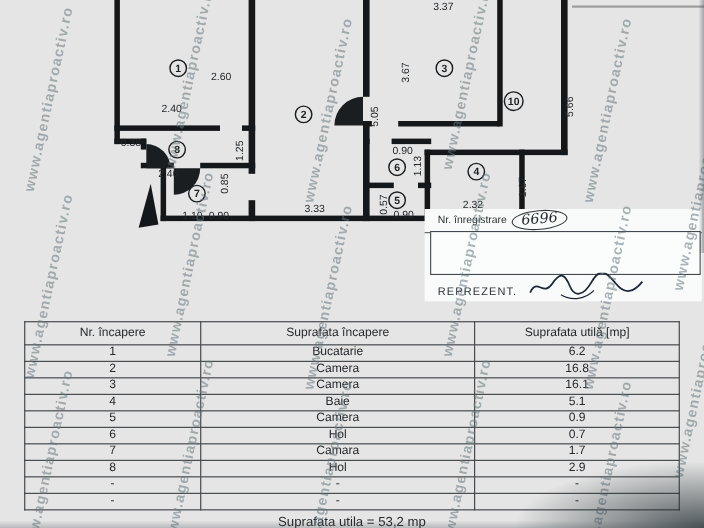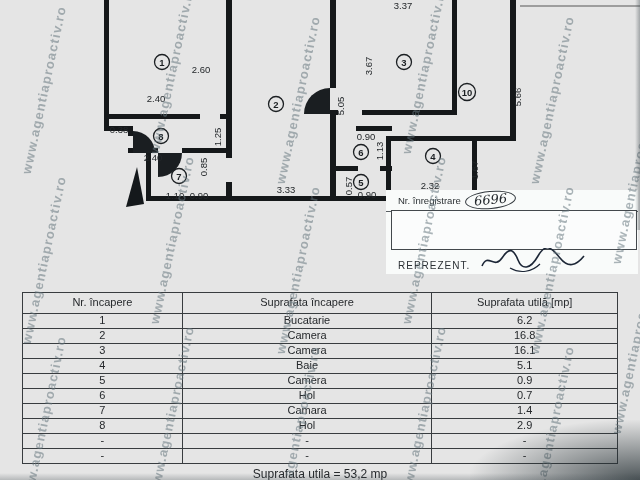--- a/index.html
+++ b/index.html
@@ -193,21 +193,21 @@
           <td>0.9</td>
         </tr>
         <tr>
           <td>6</td>
           <td>Hol</td>
           <td>0.7</td>
         </tr>
         <tr>
           <td>7</td>
           <td>Camara</td>
-          <td>1.4</td>
+          <td>1.7</td>
         </tr>
         <tr>
           <td>8</td>
           <td>Hol</td>
           <td>2.9</td>
         </tr>
         <tr>
           <td>-</td>
           <td>-</td>
           <td>-</td>

